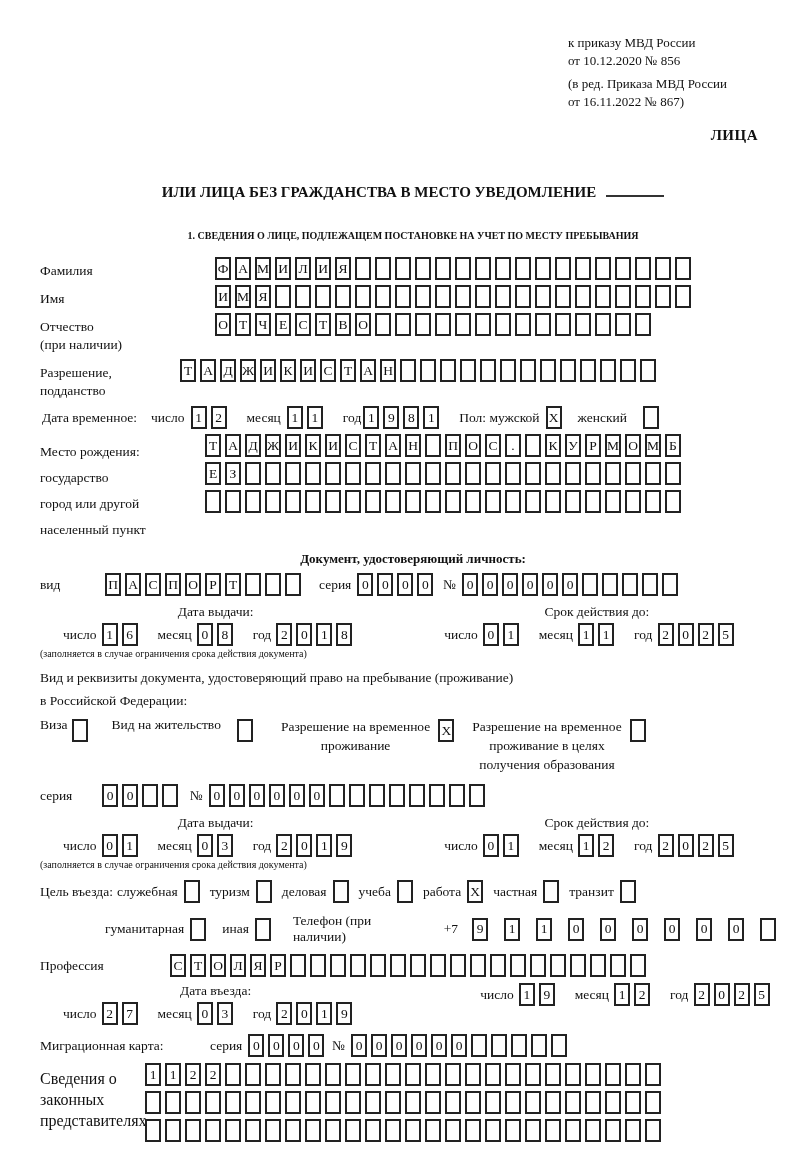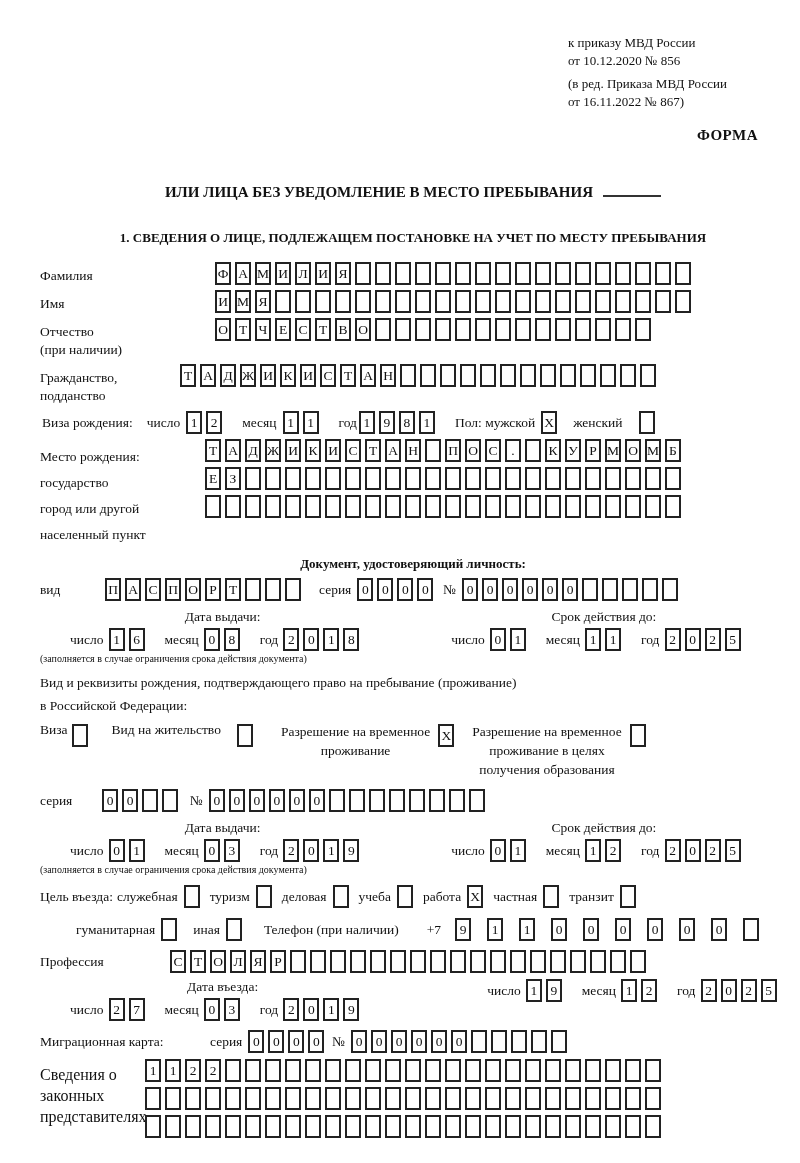--- a/index.html
+++ b/index.html
@@ -8,79 +8,79 @@
          font-family:"Liberation Serif", serif; color:#111; }
   .page { width:800px; height:1163px; padding:34px 14px 10px 40px; position:relative; }
 
   .annex { margin-left:auto; width:218px; font-size:13px; line-height:18px; }
   .annex .note { margin-top:5px; }
   .forma { text-align:right; font-weight:bold; font-size:15px; padding-right:28px; margin-top:16px; letter-spacing:0.5px; }
 
   .title { text-align:center; font-weight:bold; font-size:15px; line-height:23px; margin-top:14px; }
   .blank-line { display:inline-block; width:58px; border-bottom:2px solid #333; height:12px; margin-left:10px; }
 
-  .section { text-align:center; font-weight:bold; font-size:13px; margin-top:26px; margin-bottom:16px; }
+  .section { text-align:center; font-weight:bold; font-size:10px; margin-top:26px; margin-bottom:16px; }
 
   .row { display:flex; align-items:flex-start; margin-bottom:5px; font-size:13.5px; }
   .row.vcenter { align-items:center; }
   .lab { flex:0 0 auto; line-height:18px; padding-top:5px; }
   .lab.w175 { width:175px; }
   .lab.w140 { width:140px; }
   .lab.w165 { width:165px; }
   .lab.w105 { width:105px; }
   .boxes { display:inline-flex; flex-wrap:nowrap; }
   .cell { display:inline-flex; width:16px; height:23px; border:2px solid #222;
           margin-right:4px; align-items:center; justify-content:center;
           font-size:13.5px; background:#fff; flex:0 0 auto; }
   .stack > .boxes { display:flex; margin-bottom:5px; }
 
   .inline-lbl { padding:0 6px 0 2px; white-space:nowrap; }
   .heading-center { text-align:center; font-weight:bold; font-size:13px; margin:8px 0 6px 0; }
 
   .date-pair { display:flex; margin-top:8px; font-size:13.5px; }
   .dcol { display:flex; flex-direction:column; }
-  .dcol-left { margin-left:28px; }
+  .dcol-left { margin-left:21px; }
   .dcol-right { margin-left:72px; }
   .dhead { text-align:center; margin-bottom:3px; }
   .dfields { display:flex; align-items:center; }
   .dfields .inline-lbl { padding-right:5px; }
   .grp { display:inline-flex; margin-right:14px; align-items:center; }
 
   .note-right { text-align:left; font-size:10px; padding-right:6px; margin-top:2px; }
   .plain { font-size:13.5px; line-height:21px; margin-top:8px; }
 
   .visa-row { display:flex; align-items:flex-start; margin-top:6px; font-size:13.5px; }
   .visa-item { display:flex; align-items:flex-start; margin-right:14px; }
   .visa-item .cell { margin-left:8px; margin-top:2px; }
   .centered-2line { text-align:center; line-height:19px; }
 
   .purpose-row { display:flex; align-items:center; font-size:13.5px; margin-top:10px; }
   .purpose-row .cell { margin-left:6px; margin-right:10px; }
-  .indent65 { margin-left:36px; }
+  .indent65 { margin-left:65px; }
 
   .rep-wrap { display:flex; margin-top:6px; }
   .rep-right { display:flex; flex-direction:column; }
 </style>
 </head>
 <body>
 
 <div class="page">
 
   <div class="annex">
     <div>к приказу МВД России</div>
     <div>от 10.12.2020 № 856</div>
     <div class="note">(в ред. Приказа МВД России</div>
     <div>от 16.11.2022 № 867)</div>
   </div>
 
-  <div class="forma">ФОРМА</div>
+  <div class="forma">ЛИЦА</div>
 
   <div class="title">
     <br>
-    <span>ИЛИ ЛИЦА БЕЗ УВЕДОМЛЕНИЕ В МЕСТО ПРЕБЫВАНИЯ</span><span class="blank-line"></span>
+    <span>ИЛИ ЛИЦА БЕЗ ГРАЖДАНСТВА В МЕСТО УВЕДОМЛЕНИЕ</span><span class="blank-line"></span>
   </div>
 
   <div class="section">1. СВЕДЕНИЯ О ЛИЦЕ, ПОДЛЕЖАЩЕМ ПОСТАНОВКЕ НА УЧЕТ ПО МЕСТУ ПРЕБЫВАНИЯ</div>
 
   <div class="row">
     <div class="lab w175">Фамилия</div>
     <span class="boxes">
         <span class="cell filled">Ф</span>
         <span class="cell filled">А</span>
         <span class="cell filled">М</span>
@@ -164,21 +164,21 @@
         <span class="cell"></span>
         <span class="cell"></span>
         <span class="cell"></span>
         <span class="cell"></span>
         <span class="cell"></span>
       </span>
   </div>
 
   <div class="row">
     <div class="lab w140">
-      <span>Гражданство,</span><br>
+      <span>Разрешение,</span><br>
       <span>подданство</span>
     </div>
     <span class="boxes">
         <span class="cell filled">Т</span>
         <span class="cell filled">А</span>
         <span class="cell filled">Д</span>
         <span class="cell filled">Ж</span>
         <span class="cell filled">И</span>
         <span class="cell filled">К</span>
         <span class="cell filled">И</span>
@@ -196,21 +196,21 @@
         <span class="cell"></span>
         <span class="cell"></span>
         <span class="cell"></span>
         <span class="cell"></span>
         <span class="cell"></span>
         <span class="cell"></span>
       </span>
   </div>
 
   <div class="row vcenter" style="margin-top:6px;">
-    <span class="inline-lbl">Виза рождения:</span>
+    <span class="inline-lbl">Дата временное:</span>
     <span class="inline-lbl" style="padding-left:8px;">число</span>
     <span class="boxes grp">
         <span class="cell filled">1</span>
         <span class="cell filled">2</span>
       </span>
     <span class="inline-lbl">месяц</span>
     <span class="boxes grp">
         <span class="cell filled">1</span>
         <span class="cell filled">1</span>
       </span>
@@ -396,21 +396,21 @@
             <span class="cell filled">2</span>
             <span class="cell filled">0</span>
             <span class="cell filled">2</span>
             <span class="cell filled">5</span>
           </span>
       </div>
     </div>
   </div>
   <div class="note-right">(заполняется в случае ограничения срока действия документа)</div>
 
-  <div class="plain">Вид и реквизиты рождения, подтверждающего право на пребывание (проживание)</div>
+  <div class="plain">Вид и реквизиты документа, удостоверяющий право на пребывание (проживание)</div>
   <div class="plain" style="margin-top:2px;">в Российской Федерации:</div>
 
   <div class="visa-row">
     <div class="visa-item">
       <span>Виза</span>
       <span class="cell" style="margin-left:4px;"></span>
     </div>
     <div class="visa-item" style="margin-left:6px;">
       <span>Вид на жительство</span>
       <span class="cell" style="margin-left:16px;"></span>

